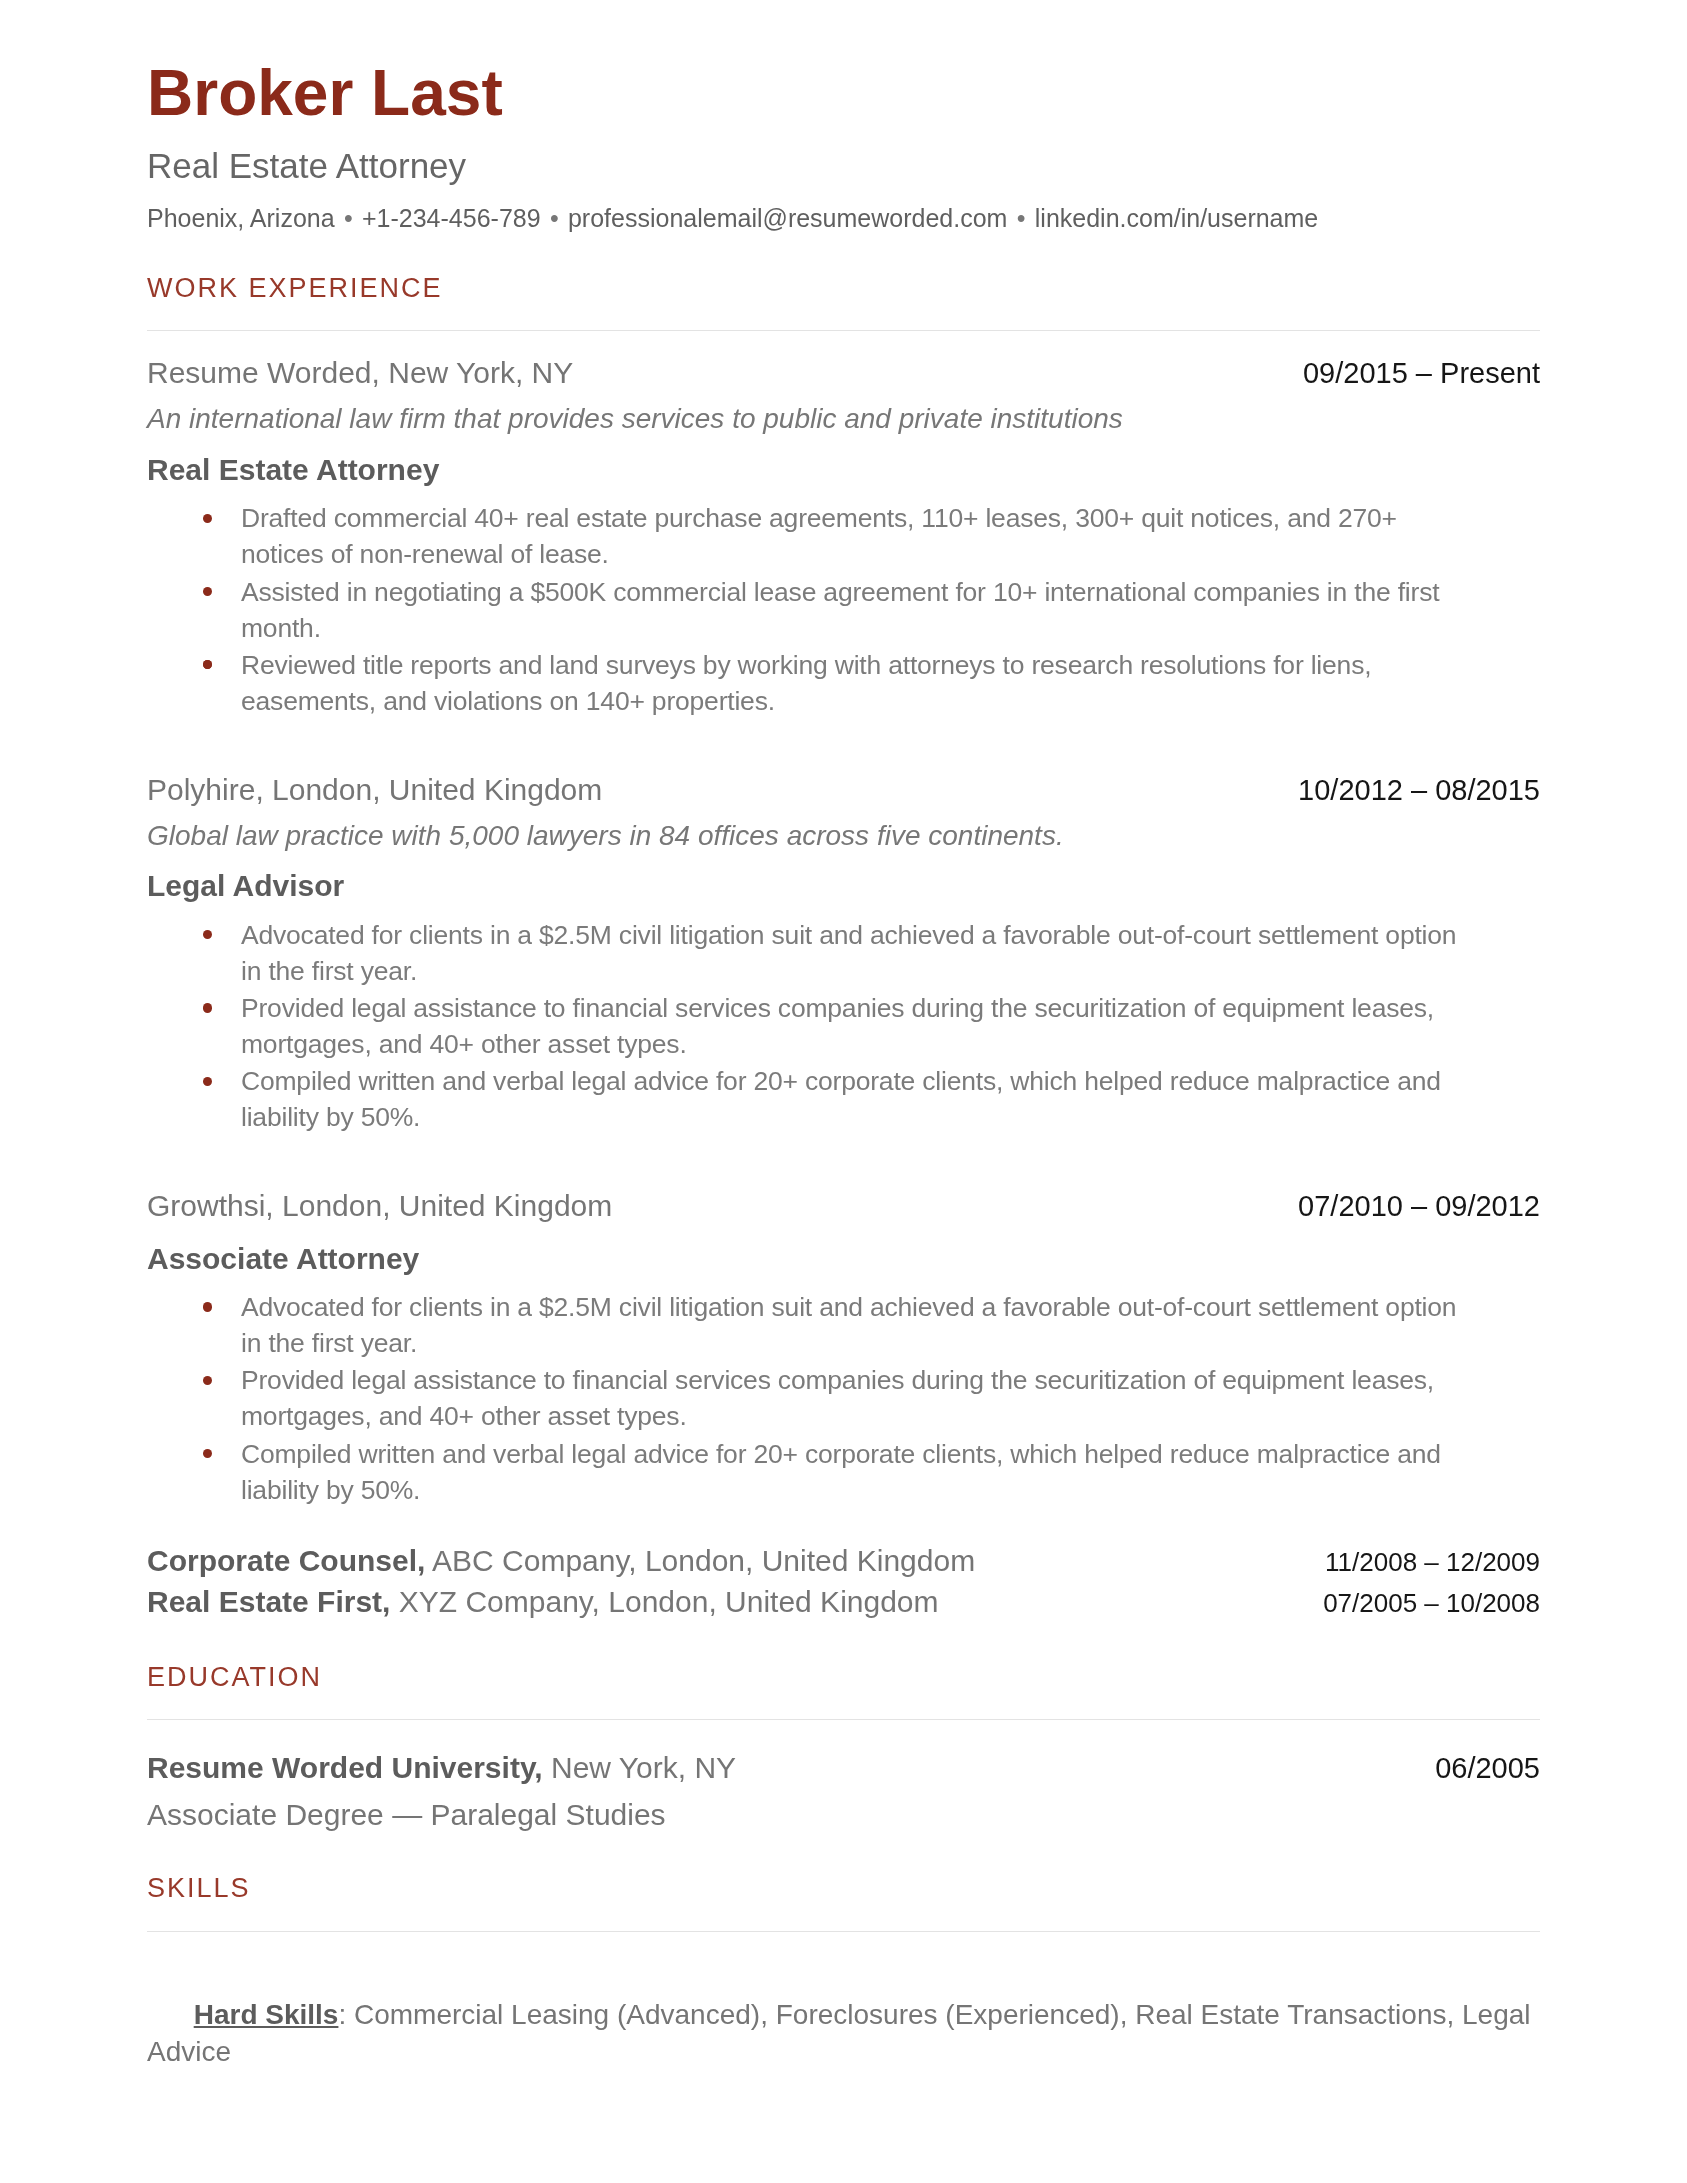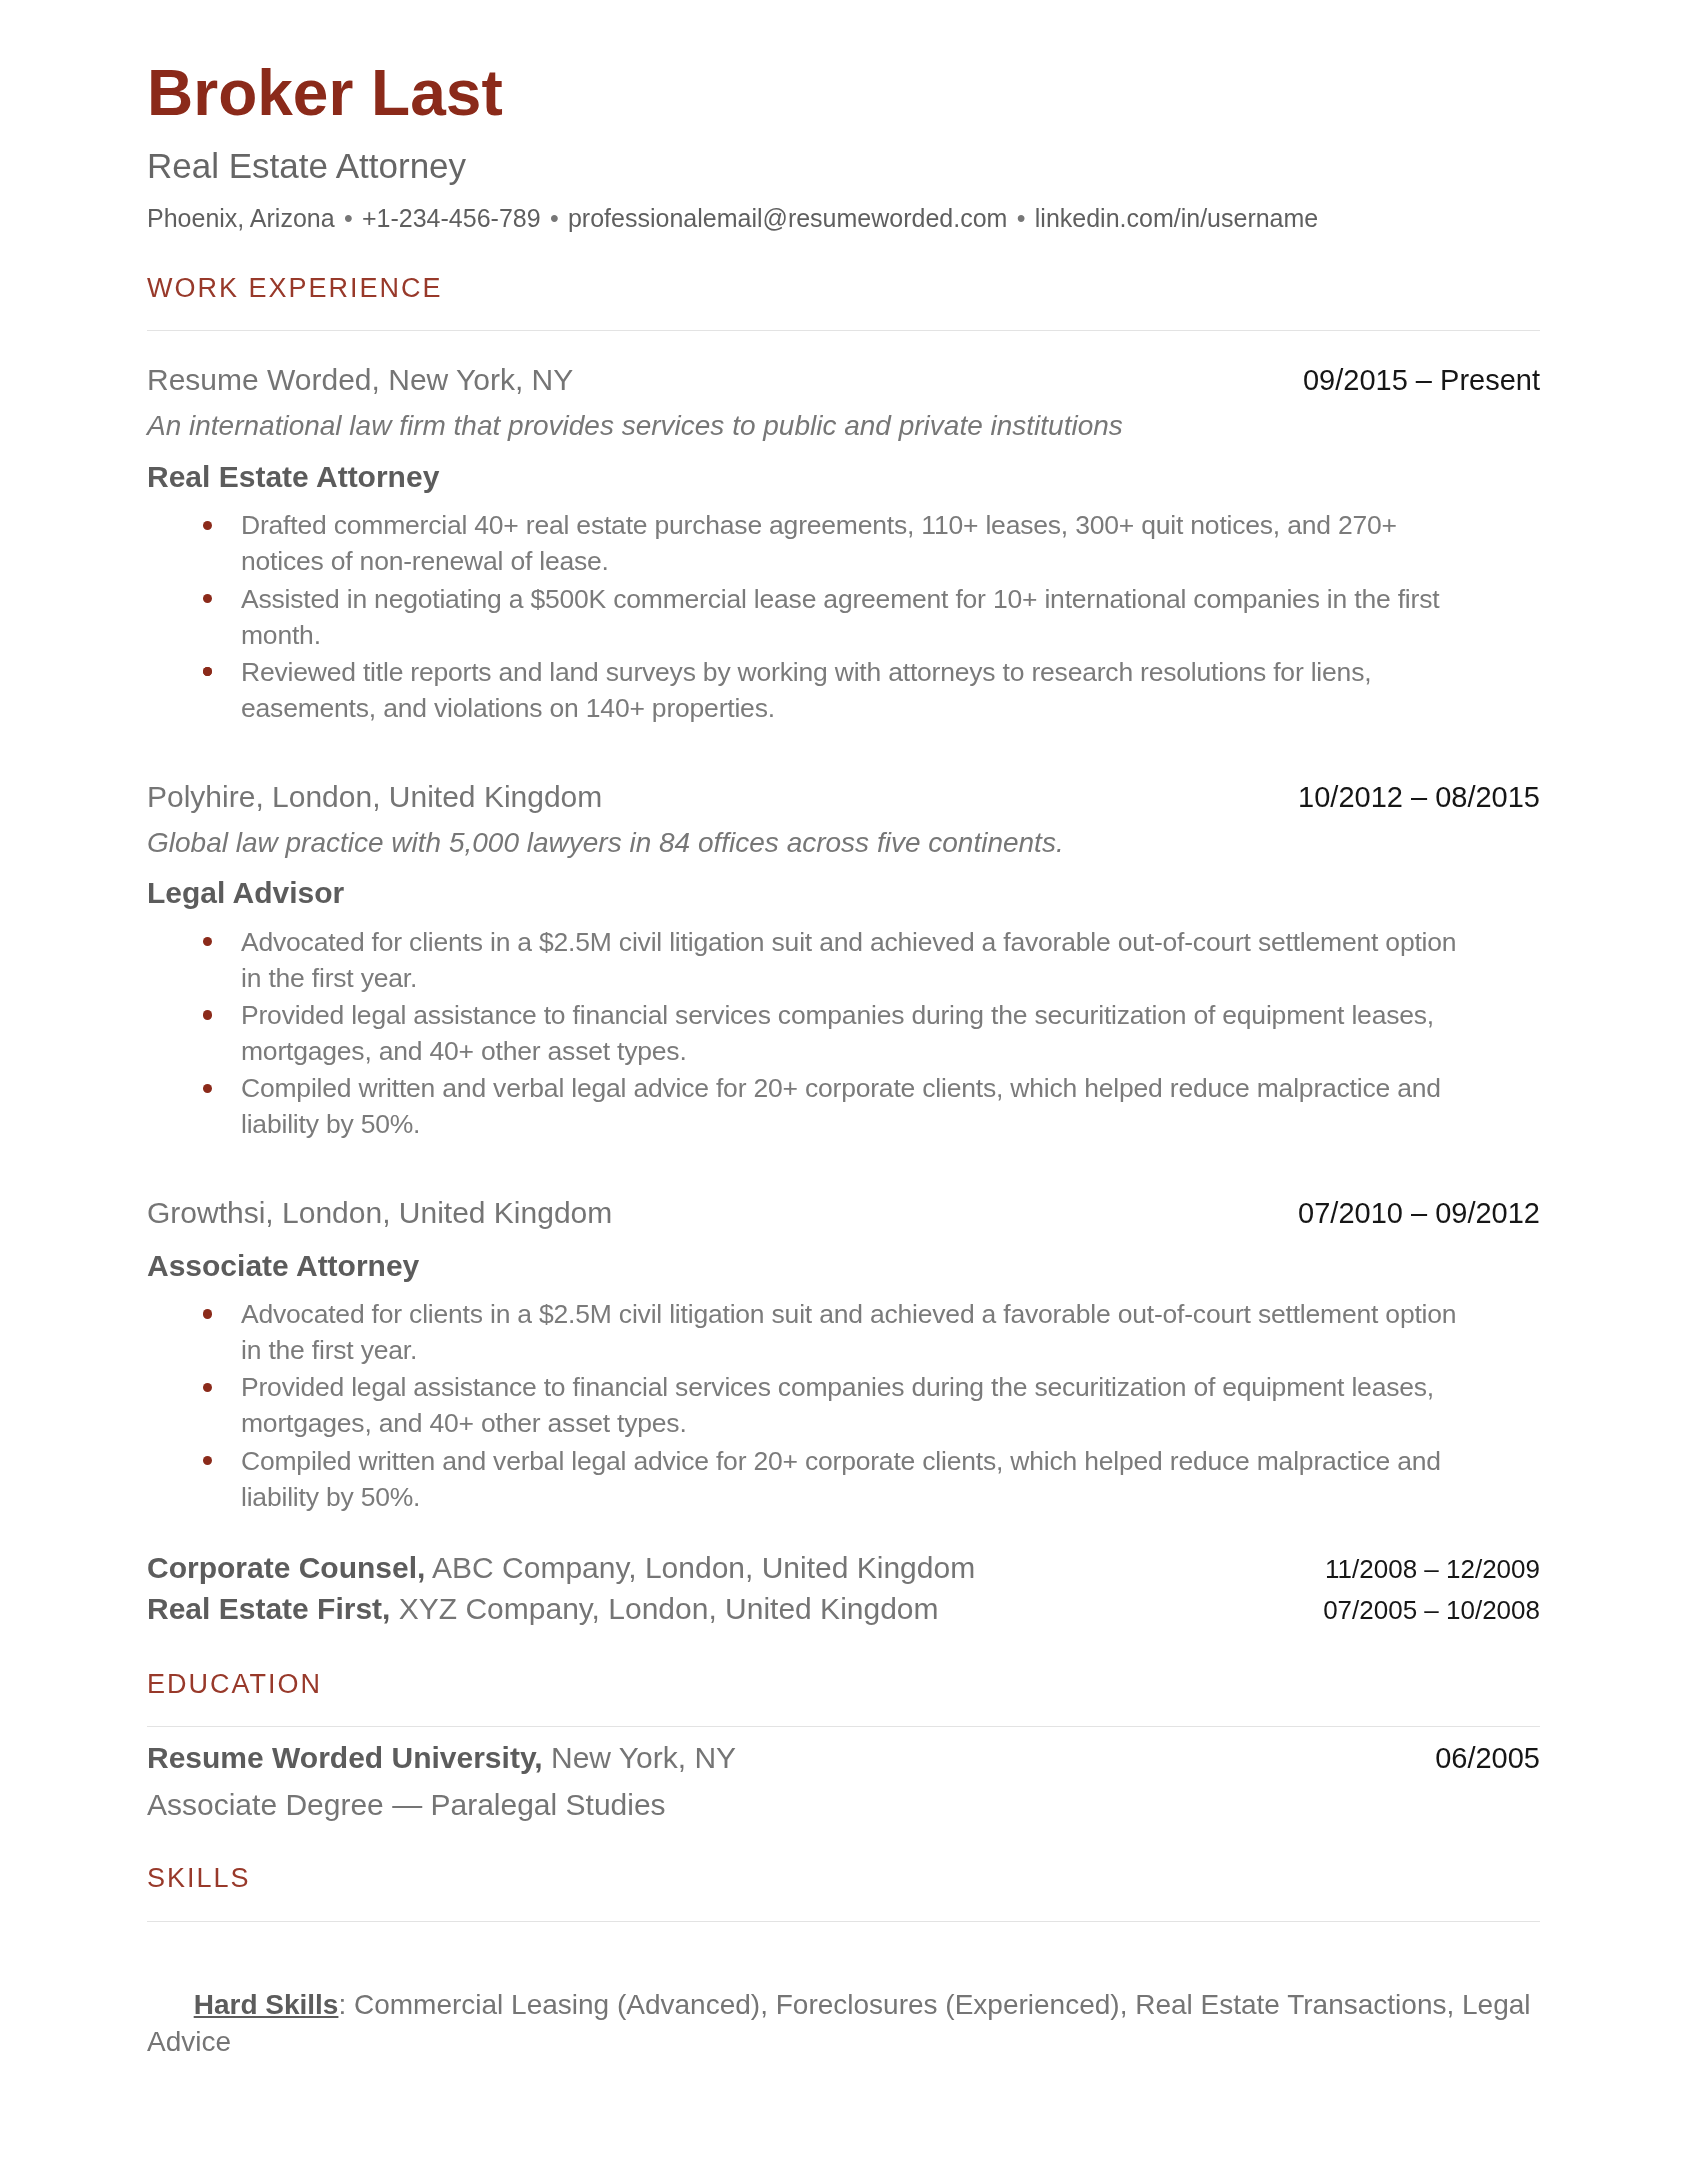--- a/index.html
+++ b/index.html
@@ -23,21 +23,21 @@
 
   
   .section { margin-top:40px; }
   .section-label {
     font-size:27px; font-weight:400; letter-spacing:2px;
     color:#98392A; line-height:1.15;
   }
   .rule { border:none; border-top:1.3px solid #e3e3e3; margin-top:26.5px; }
 
   
-  .job { margin-top:30px; }
+  .job { margin-top:23px; }
   .job + .job { margin-top:52px; }
   .job-head { display:flex; justify-content:space-between; align-items:baseline; }
   .company { font-size:30px; color:#757575; line-height:1.25; }
   .dates { font-size:29px; color:#161616; white-space:nowrap; line-height:1.25; }
   .job-desc { font-style:italic; font-size:28px; color:#777777; margin-top:9.3px; line-height:1.25; }
   .job-title { font-size:30px; font-weight:700; color:#5c5c5c; margin-top:14.6px; line-height:1.25; }
 
   ul.bullets { list-style:none; margin-top:12px; }
   ul.bullets li {
     position:relative; padding-left:94px; margin-bottom:1.3px;
@@ -51,21 +51,21 @@
   }
 
   
   .compact-roles { margin-top:32px; }
   .compact-role { display:flex; justify-content:space-between; align-items:baseline; line-height:41px; }
   .compact-role .left { font-size:30px; color:#757575; }
   .compact-role .role-bold { font-weight:700; color:#5c5c5c; }
   .compact-role .dates { font-size:26px; }
 
   
-  .edu-line { display:flex; justify-content:space-between; align-items:baseline; margin-top:12px; }
+  .edu-line { display:flex; justify-content:space-between; align-items:baseline; margin-top:29px; }
   .edu-school { font-size:30px; color:#757575; line-height:1.25; }
   .edu-school .school-bold { font-weight:700; color:#5c5c5c; }
   .edu-degree { font-size:30px; color:#757575; margin-top:9.3px; line-height:1.25; }
 
   
   .skills-row { margin-top:26.5px; font-size:28px; line-height:37px; color:#757575; white-space:pre-wrap; }
   .skills-row .skill-label { font-weight:700; color:#5c5c5c;text-decoration:underline; }
 </style>
 </head>
 <body>

